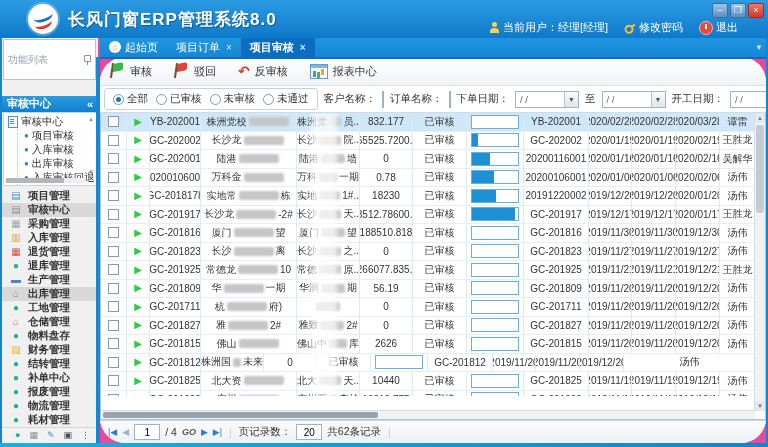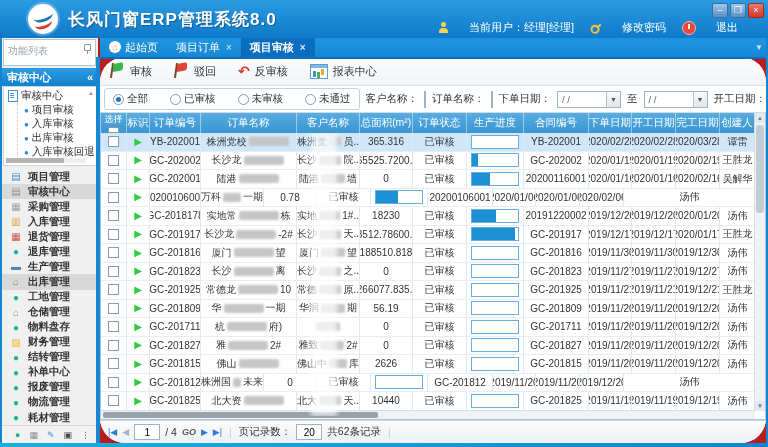--- a/index.html
+++ b/index.html
@@ -1,37 +1,37 @@
 <!DOCTYPE html>
 <html><head>
 <meta charset="utf-8">
 <style>
   html,body{margin:0;padding:0;width:768px;height:447px;overflow:hidden;
     font-family:"Liberation Sans","DejaVu Sans",sans-serif;background:#fff;}
-  .app{position:absolute;inset:0;background:#b91c1c;}
+  .app{position:absolute;inset:0;background:#ec4899;}
   
   .frame-left,.frame-right{position:absolute;top:38px;bottom:0;width:2px;background:#1286d2;z-index:40;}
   .frame-left{left:0}.frame-right{right:0}
   .frame-bottom{position:absolute;left:0;right:0;bottom:0;height:4px;
     background:linear-gradient(90deg,#19b0e0,#0f86d0);z-index:41;}
 
   
   .titlebar{position:absolute;left:0;top:0;right:0;height:38px;
     background:linear-gradient(#2b9be2,#0e79c9);display:flex;align-items:center;z-index:30;}
   .logo{width:30px;height:30px;margin-left:28px;background:#fff;border-radius:50%;
     position:relative;flex:none;box-shadow:0 0 0 2px rgba(255,255,255,.25);}
   .logo::before{content:"";position:absolute;left:5px;top:6px;width:20px;height:9px;
     border-radius:50%;border-bottom:3px solid #1b75bb;transform:rotate(-18deg);}
   .logo::after{content:"";position:absolute;left:6px;top:13px;width:18px;height:9px;
     border-radius:50%;border-bottom:3px solid #d93a2b;transform:rotate(-18deg);}
   .app-title{color:#fff;font-size:17px;font-weight:bold;margin-left:10px;
     text-shadow:1px 1px 1px rgba(0,0,0,.3);letter-spacing:1px;}
   .userbar{position:absolute;right:30px;top:20px;display:flex;align-items:center;
     gap:6px;color:#fff;font-size:11px;white-space:nowrap;}
-  .userbar .grp{display:flex;align-items:center;gap:20px;margin-left:10px;cursor:pointer;}
+  .userbar .grp{display:flex;align-items:center;gap:3px;margin-left:10px;cursor:pointer;}
   .icon-person{width:11px;height:11px;position:relative;display:inline-block;}
   .icon-person::before{content:"";position:absolute;left:3px;top:0;width:5px;height:5px;border-radius:50%;background:#ffd24a;}
   .icon-person::after{content:"";position:absolute;left:1px;bottom:0;width:9px;height:5px;border-radius:4px 4px 0 0;background:#ffd24a;}
   .icon-key{width:12px;height:12px;position:relative;display:inline-block;transform:rotate(-35deg);}
   .icon-key::before{content:"";position:absolute;left:0;top:2px;width:5px;height:5px;border:2px solid #f5c33b;border-radius:50%;}
   .icon-key::after{content:"";position:absolute;right:0;top:5px;width:5px;height:2px;background:#f5c33b;}
   .icon-power{width:12px;height:12px;border-radius:50%;background:#e8493c;position:relative;display:inline-block;border:1px solid #ffb4ad;}
   .icon-power::before{content:"";position:absolute;left:5px;top:2px;width:2px;height:5px;background:#fff;}
   .winctrls{position:absolute;right:4px;top:3px;display:flex;gap:2px;}
   .wbtn{width:14px;height:13px;font-size:9px;line-height:12px;text-align:center;color:#fff;
@@ -45,22 +45,22 @@
     padding:2px 9px 3px 9px;height:14px;cursor:pointer;white-space:nowrap;}
   .tab.active{background:#0a6dbf;font-weight:bold;}
   .tab .home-ico{width:12px;height:12px;background:#fff;border-radius:50%;color:#e67e22;
     font-size:9px;line-height:12px;text-align:center;}
   .tab-close{font-size:10px;opacity:.85;margin-left:2px;}
   .tab-overflow{position:absolute;right:3px;top:5px;color:#cfe8fa;font-size:8px;}
 
   
   .sidebar{position:absolute;left:0;top:38px;width:96px;bottom:4px;background:#f0f0f0;
     display:flex;flex-direction:column;border-left:2px solid #1286d2;z-index:10;}
-  .side-search{height:17px;background:#fff;border:1px solid #b7c5d2;margin:1px 2px 2px 1px;
-    display:flex;justify-content:space-between;padding:4px 4px;}
+  .side-search{height:17px;background:#fff;border:1px solid #b7c5d2;margin:1px 2px 16px 1px;
+    display:flex;align-items:center;justify-content:space-between;padding:12px 4px;}
   .side-search .txt{font-size:10px;color:#9aa2ab;}
   .pin{width:8px;height:10px;position:relative;}
   .pin::before{content:"";position:absolute;left:1px;top:0;width:5px;height:5px;border:1px solid #8a929a;border-radius:1px;}
   .pin::after{content:"";position:absolute;left:3.5px;top:6px;width:1px;height:4px;background:#8a929a;}
   .side-title{height:18px;background:linear-gradient(#2b9be2,#1080cd);color:#fff;font-size:11px;
     font-weight:bold;display:flex;align-items:center;justify-content:space-between;padding:0 5px;}
   .side-title .collapse{font-size:11px;cursor:pointer;}
   .tree{background:#fff;border:1px solid #c9d4de;margin:0 1px;position:relative;padding:2px 0 0 4px;height:76px;}
   .tree-root{display:flex;align-items:center;gap:3px;font-size:10.5px;color:#333;height:14px;}
   .doc-mini{width:8px;height:10px;border:1px solid #4a90d9;background:#fff;position:relative;flex:none;}
@@ -94,21 +94,21 @@
   .flag::after{content:"";position:absolute;left:3px;top:0;width:10px;height:8px;transform:skewY(-10deg) ;border-radius:0 2px 2px 0;}
   .flag.green::after{background:#3cb54a;} .flag.red::after{background:#e2443a;}
   .undo-glyph{color:#d1382a;font-size:14px;font-weight:bold;line-height:12px;}
   .report-ico{width:16px;height:13px;border:1px solid #5a9fd4;background:#fff;position:relative;}
   .report-ico::before{content:"";position:absolute;left:0;top:0;right:0;height:3px;background:#7db9e4;}
   .report-ico::after{content:"";position:absolute;left:2px;bottom:1px;width:3px;height:6px;background:#3a95d2;
     box-shadow:4px 1px 0 #53b05a,8px -2px 0 #f0a43b;}
 
   .filters{height:26px;display:flex;align-items:center;gap:6px;padding-left:4px;font-size:10.5px;
     color:#333;border-bottom:1px solid #cfdce8;white-space:nowrap;overflow:hidden;flex:none;background:#fff;}
-  .radio-box{display:flex;align-items:center;gap:22px;border:1px solid #c4d2de;border-radius:3px;
+  .radio-box{display:flex;align-items:center;gap:8px;border:1px solid #c4d2de;border-radius:3px;
     padding:2px 8px;height:16px;}
   .radio{width:9px;height:9px;border:1px solid #8a99a8;border-radius:50%;background:#fff;position:relative;display:inline-block;margin-right:3px;vertical-align:-1px;}
   .radio.checked::after{content:"";position:absolute;left:2px;top:2px;width:5px;height:5px;border-radius:50%;background:#1b75bb;}
   .ritem{display:flex;align-items:center;cursor:pointer;}
   .f-input{width:72px;height:15px;border:1px solid #9fb3c4;background:#fff;}
   .date-combo{display:inline-flex;align-items:center;border:1px solid #9fb3c4;height:15px;background:#fff;}
   .date-text{width:44px;font-size:9.5px;color:#666;padding-left:4px;}
   .date-btn{width:13px;height:15px;background:linear-gradient(#fbfbfb,#dfe5ea);border-left:1px solid #b6c2cd;
     font-size:7px;color:#555;text-align:center;line-height:15px;cursor:pointer;}
 
@@ -372,58 +372,40 @@
       </span>
       <span>开工日期：</span>
       <span class="date-combo">
         <span class="date-text">/  /</span>
 
       </span>
 
     </div>
 
     <div class="table-wrap">
-      <div class="thead">
-          <div class="cell c0">
-            <span>选择</span>
-            <span class="cb"></span>
-          </div>
-          <div class="cell c1">标识</div>
-          <div class="cell c2">订单编号</div>
-          <div class="cell c3">订单名称</div>
-          <div class="cell c4">客户名称</div>
-          <div class="cell c5">总面积(m²)</div>
-          <div class="cell c6">订单状态</div>
-          <div class="cell c7">生产进度</div>
-          <div class="cell c8">合同编号</div>
-          <div class="cell c9">下单日期</div>
-          <div class="cell c10">开工日期</div>
-          <div class="cell c11">完工日期</div>
-          <div class="cell c12">创建人</div>
-        </div>
       <div class="tbody">
         <div class="smudge"></div>
       <div class="trow selected">
             <div class="cell c0">
               <span class="cb"></span>
             </div>
             <div class="cell c1">
               <span class="tri">▶</span>
             </div>
             <div class="cell c2">YB-202001</div>
             <div class="cell c3">
               <span>株洲党校</span>
               <span class="redact rw"></span>
             </div>
             <div class="cell c4">
               <span>株洲党</span>
               <span class="redact rn"></span>
               <span>员..</span>
             </div>
-            <div class="cell c5">365.316</div>
+            <div class="cell c5">832.177</div>
             <div class="cell c6">已审核</div>
             <div class="cell c7">
               <span class="pbox">
                 <span class="pfill" style="display: block; width: 0%;"></span>
               </span>
             </div>
             <div class="cell c8">YB-202001</div>
             <div class="cell c9">2020/02/28</div>
             <div class="cell c10">2020/02/28</div>
             <div class="cell c11">2020/03/28</div>
@@ -490,20 +472,24 @@
             <div class="cell c12">吴解华</div>
           </div>
           <div class="trow">
             <div class="cell c0">
               <span class="cb"></span>
             </div>
             <div class="cell c1">
               <span class="tri">▶</span>
             </div>
             <div class="cell c2">20200106001</div>
+            <div class="cell c3">
+              <span>万科金</span>
+              <span class="redact rw"></span>
+            </div>
             <div class="cell c4">
               <span>万科</span>
               <span class="redact rn"></span>
               <span>一期</span>
             </div>
             <div class="cell c5">0.78</div>
             <div class="cell c6">已审核</div>
             <div class="cell c7">
               <span class="pbox">
                 <span class="pfill" style="display: block; width: 48%;"></span>

